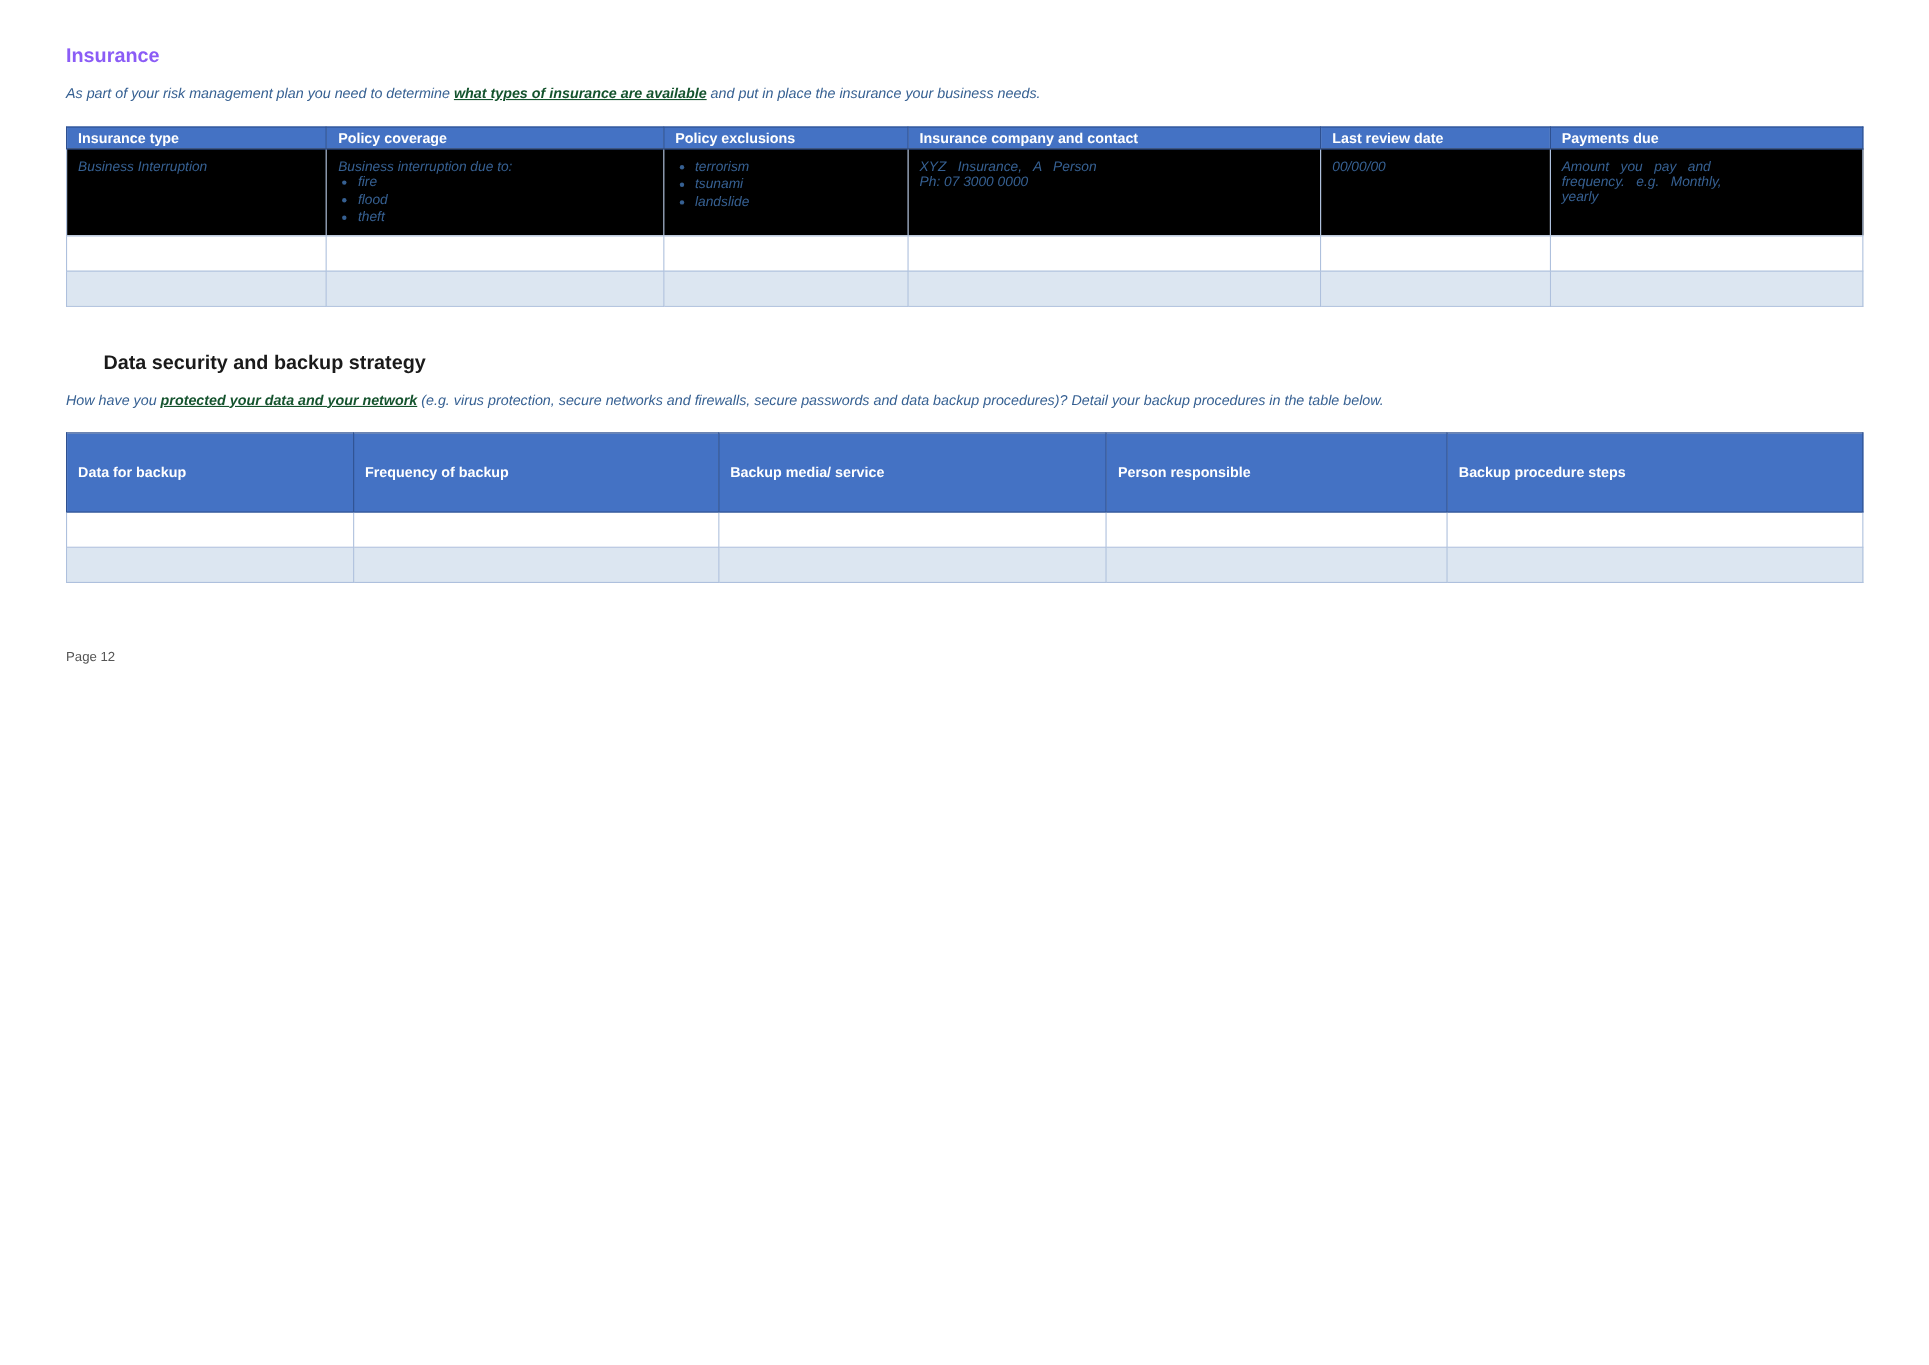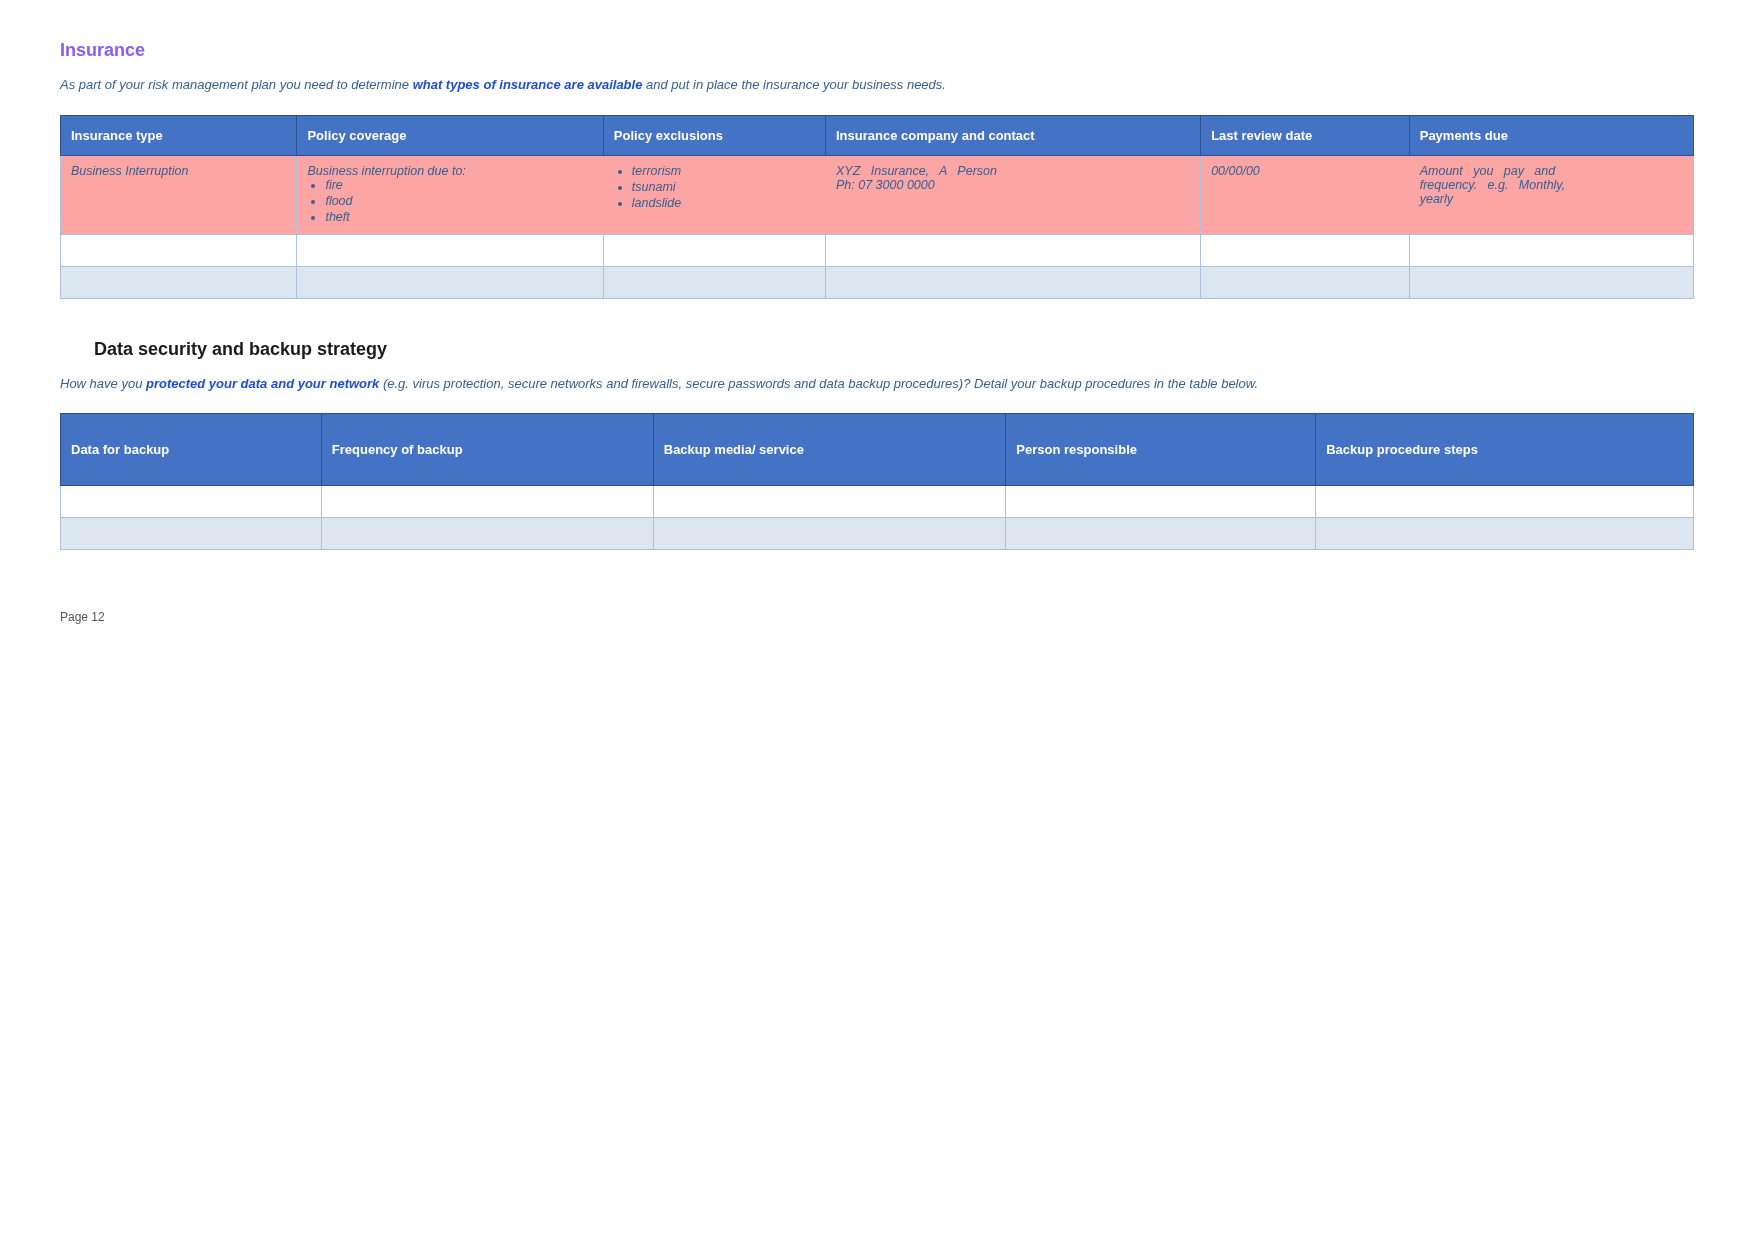--- a/index.html
+++ b/index.html
@@ -24,34 +24,35 @@
     }
     .section-intro {
       font-style: italic;
       color: #366092;
       margin-bottom: 20px;
       line-height: 1.5;
       font-size: 13px;
     }
     .section-intro a, .section-intro strong {
       font-weight: bold;
-      color: #1d4ed8;
+      text-decoration: underline;
+      color: #14532d;
     }
     
     table {
       width: 100%;
       border-collapse: collapse;
       margin-bottom: 40px;
     }
     table thead tr {
       background-color: #4472c4;
       color: #fff;
     }
     table thead th {
-      padding: 12px 10px;
+      padding: 2px 10px;
       text-align: left;
       font-weight: bold;
       font-size: 13px;
       border: 1px solid #2e5090;
     }
     table tbody tr {
       background-color: #fff;
     }
     table tbody tr:nth-child(odd) {
       background-color: #dce6f1;
@@ -102,21 +103,21 @@
       background-color: #fff;
     }
     .backup-table tbody tr:nth-child(even) {
       background-color: #dce6f1;
     }
     .backup-table thead tr {
       background-color: #4472c4;
     }
     
     .insurance-table tbody tr:first-child {
-      background-color: #fca5a5;
+      background-color: #000000;
     }
     .insurance-table tbody tr:nth-child(2) {
       background-color: #fff;
     }
     .insurance-table tbody tr:nth-child(3) {
       background-color: #dce6f1;
     }
     
     .page-number {
       margin-top: 60px;

